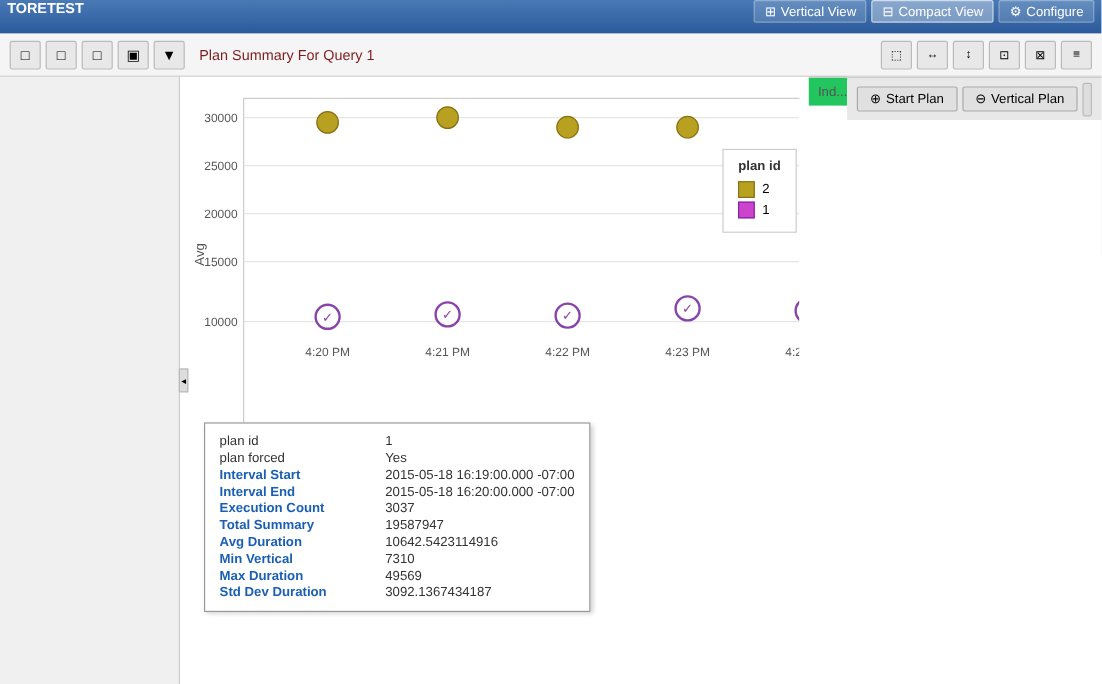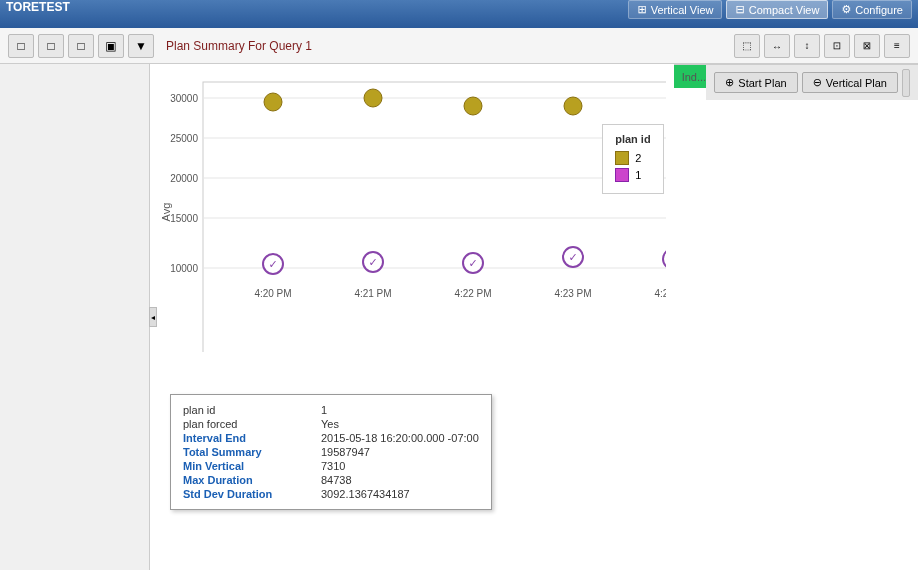--- a/index.html
+++ b/index.html
@@ -336,34 +336,46 @@
       <div class="info-panel">
         <div class="info-row">
           <span class="info-label plain">plan id</span>
           <span class="info-value">1</span>
         </div>
         <div class="info-row">
           <span class="info-label plain">plan forced</span>
           <span class="info-value">Yes</span>
         </div>
         <div class="info-row">
+          <span class="info-label">Interval Start</span>
+          <span class="info-value">2015-05-18 16:19:00.000 -07:00</span>
+        </div>
+        <div class="info-row">
           <span class="info-label">Interval End</span>
           <span class="info-value">2015-05-18 16:20:00.000 -07:00</span>
         </div>
         <div class="info-row">
+          <span class="info-label">Execution Count</span>
+          <span class="info-value">3037</span>
+        </div>
+        <div class="info-row">
           <span class="info-label">Total Summary</span>
           <span class="info-value">19587947</span>
         </div>
         <div class="info-row">
+          <span class="info-label">Avg Duration</span>
+          <span class="info-value">10642.5423114916</span>
+        </div>
+        <div class="info-row">
           <span class="info-label">Min Vertical</span>
           <span class="info-value">7310</span>
         </div>
         <div class="info-row">
           <span class="info-label">Max Duration</span>
-          <span class="info-value">84738</span>
+          <span class="info-value">49569</span>
         </div>
         <div class="info-row">
           <span class="info-label">Std Dev Duration</span>
           <span class="info-value">3092.1367434187</span>
         </div>
       </div>
     </div>
 
     <div class="index-area">
       <span>Ind...</span>

